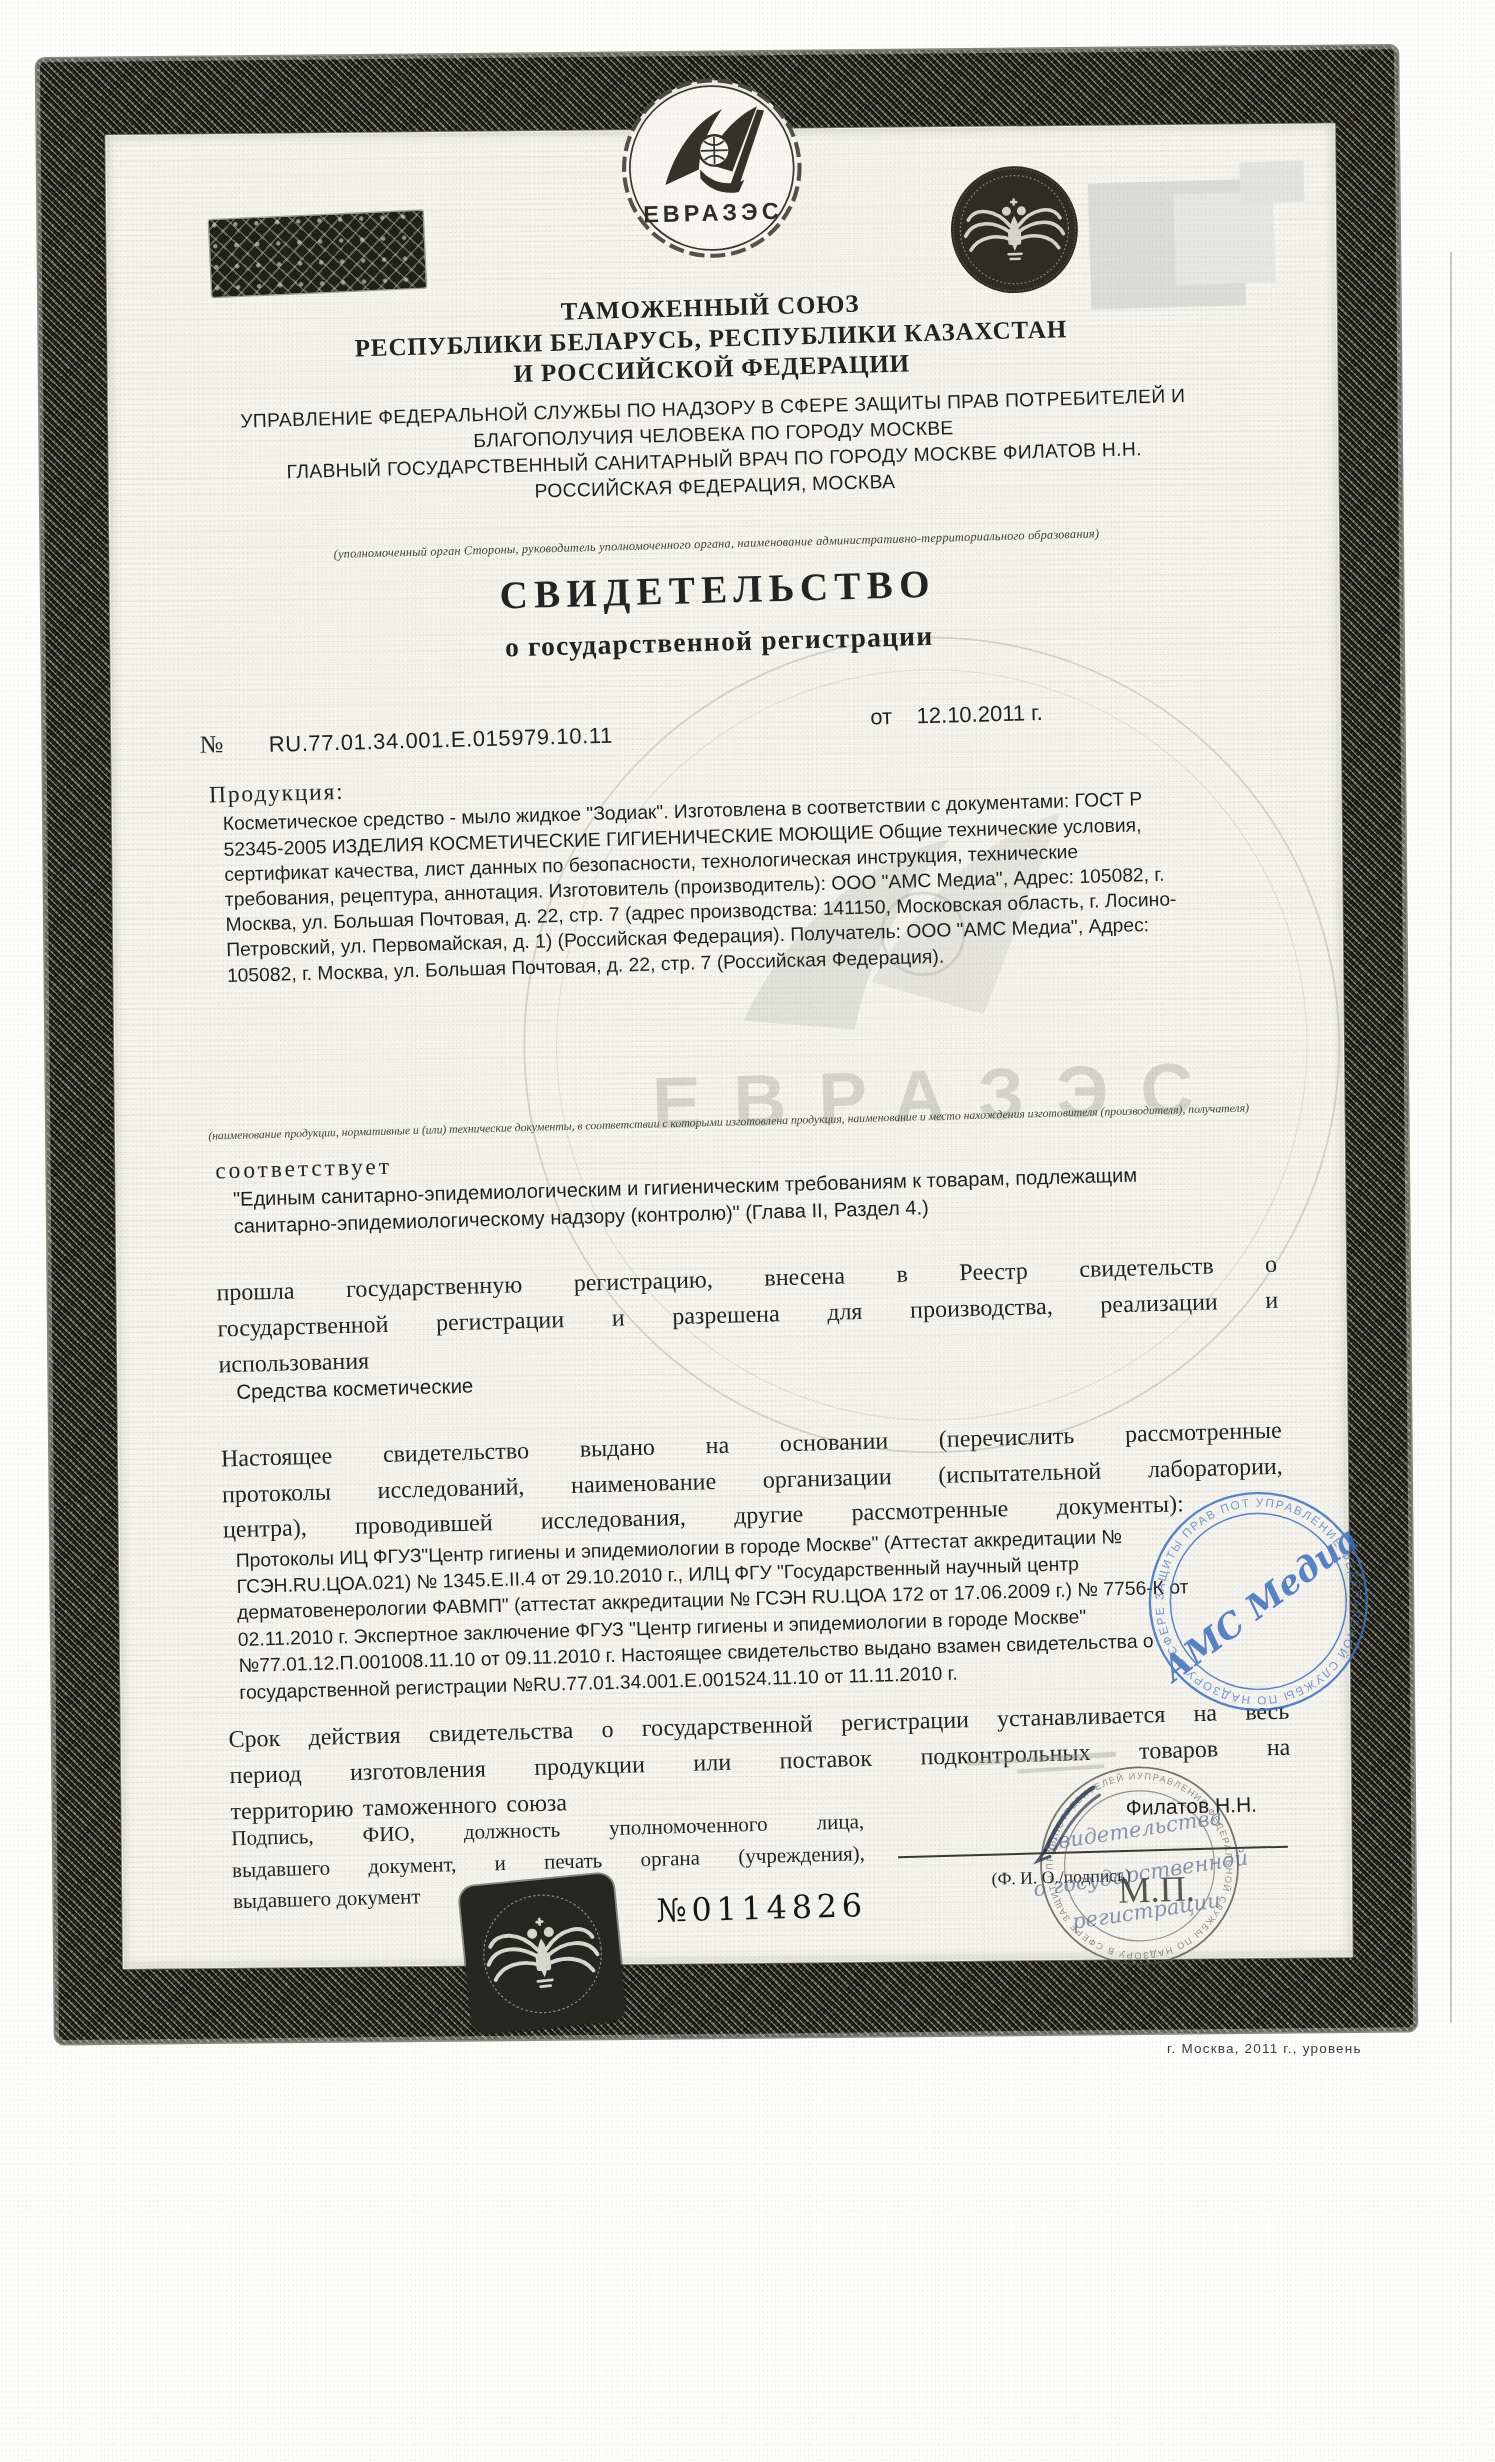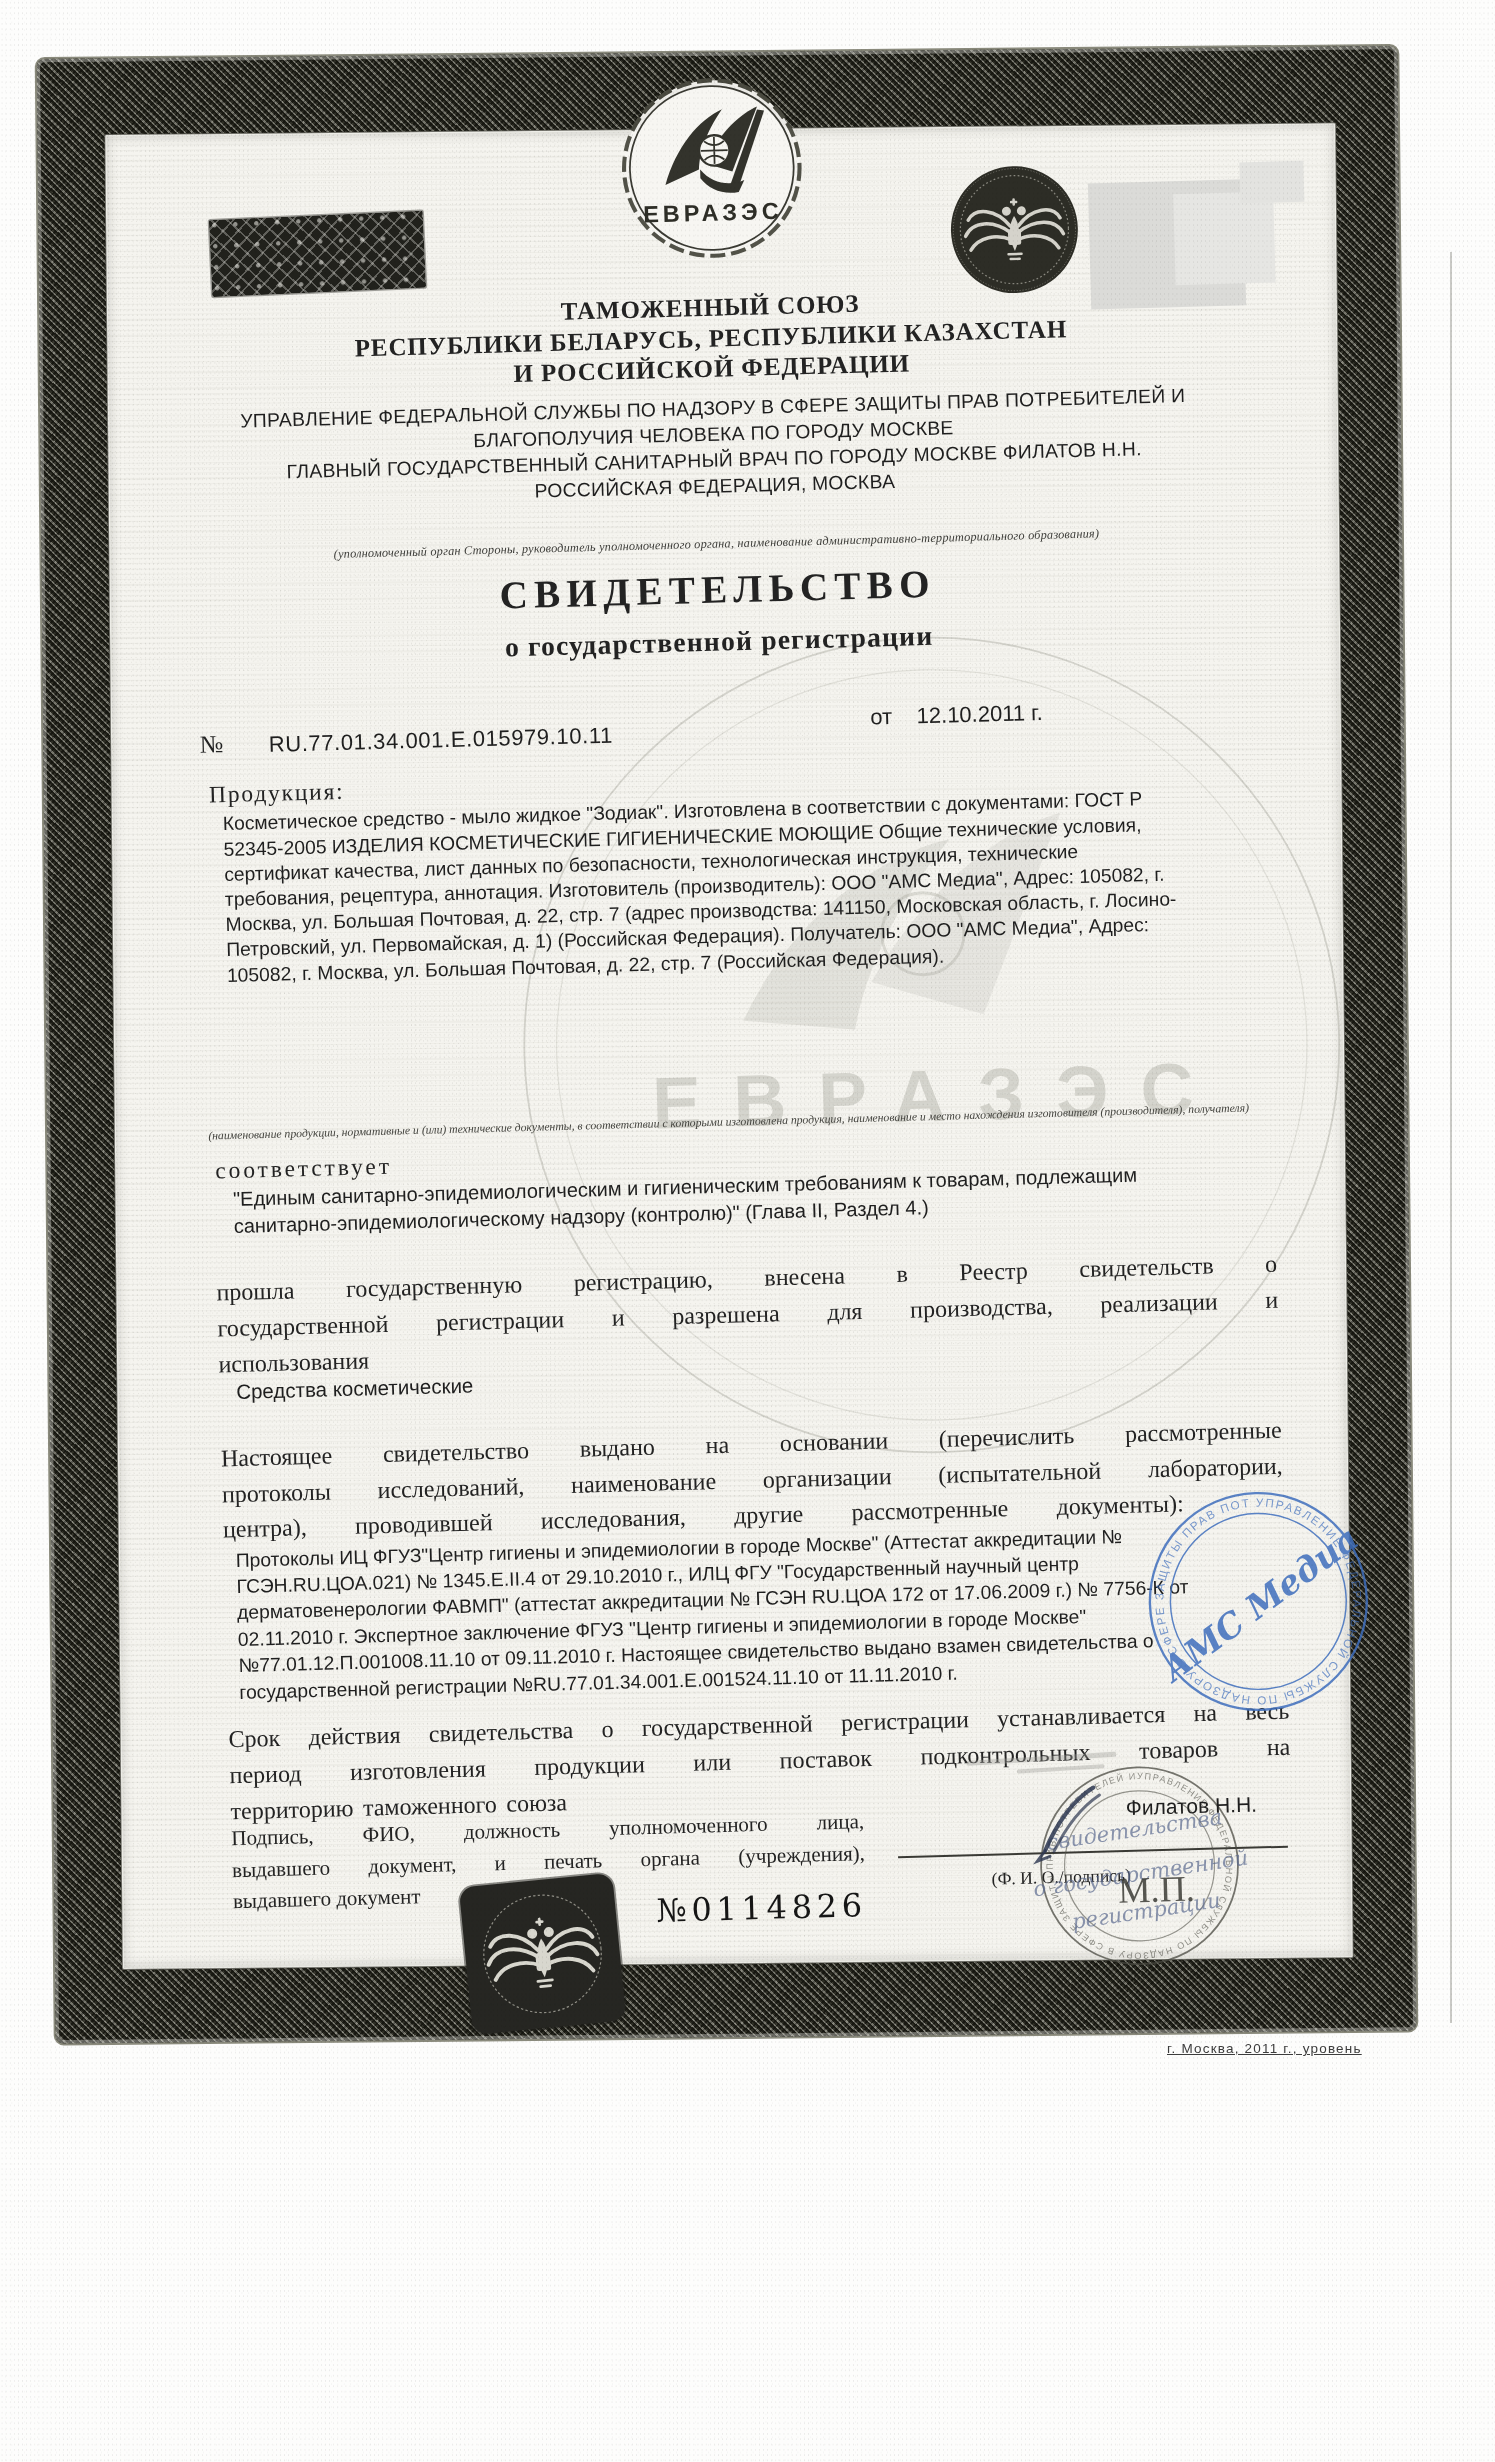--- a/index.html
+++ b/index.html
@@ -242,16 +242,16 @@
         <path d="M-5,-62 h10 M0,-67 v10" stroke-width="5"></path>
         <rect x="-13" y="-6" width="26" height="32" rx="5" fill="#e8e6dd" stroke="none"></rect>
         <path d="M-13,44 h26 M-9,54 h18" stroke-width="5"></path>
       </g>
     </svg>
   </div>
 
 </div>
 
 <div class="scanline"></div>
-<div class="line sans" style="left:1167px;top:2041px;font-size:13.5px;letter-spacing:1.2px;color:#3d3d3d;z-index:4;text-decoration:underline;">г. Москва, 2011 г., уровень</div>
+<div class="line sans" style="left:1167px;top:2041px;font-size:13.5px;letter-spacing:1.2px;color:#3d3d3d;z-index:4;">г. Москва, 2011 г., уровень</div>
 
 <div class="grain"></div>
 
 
 </body></html>

